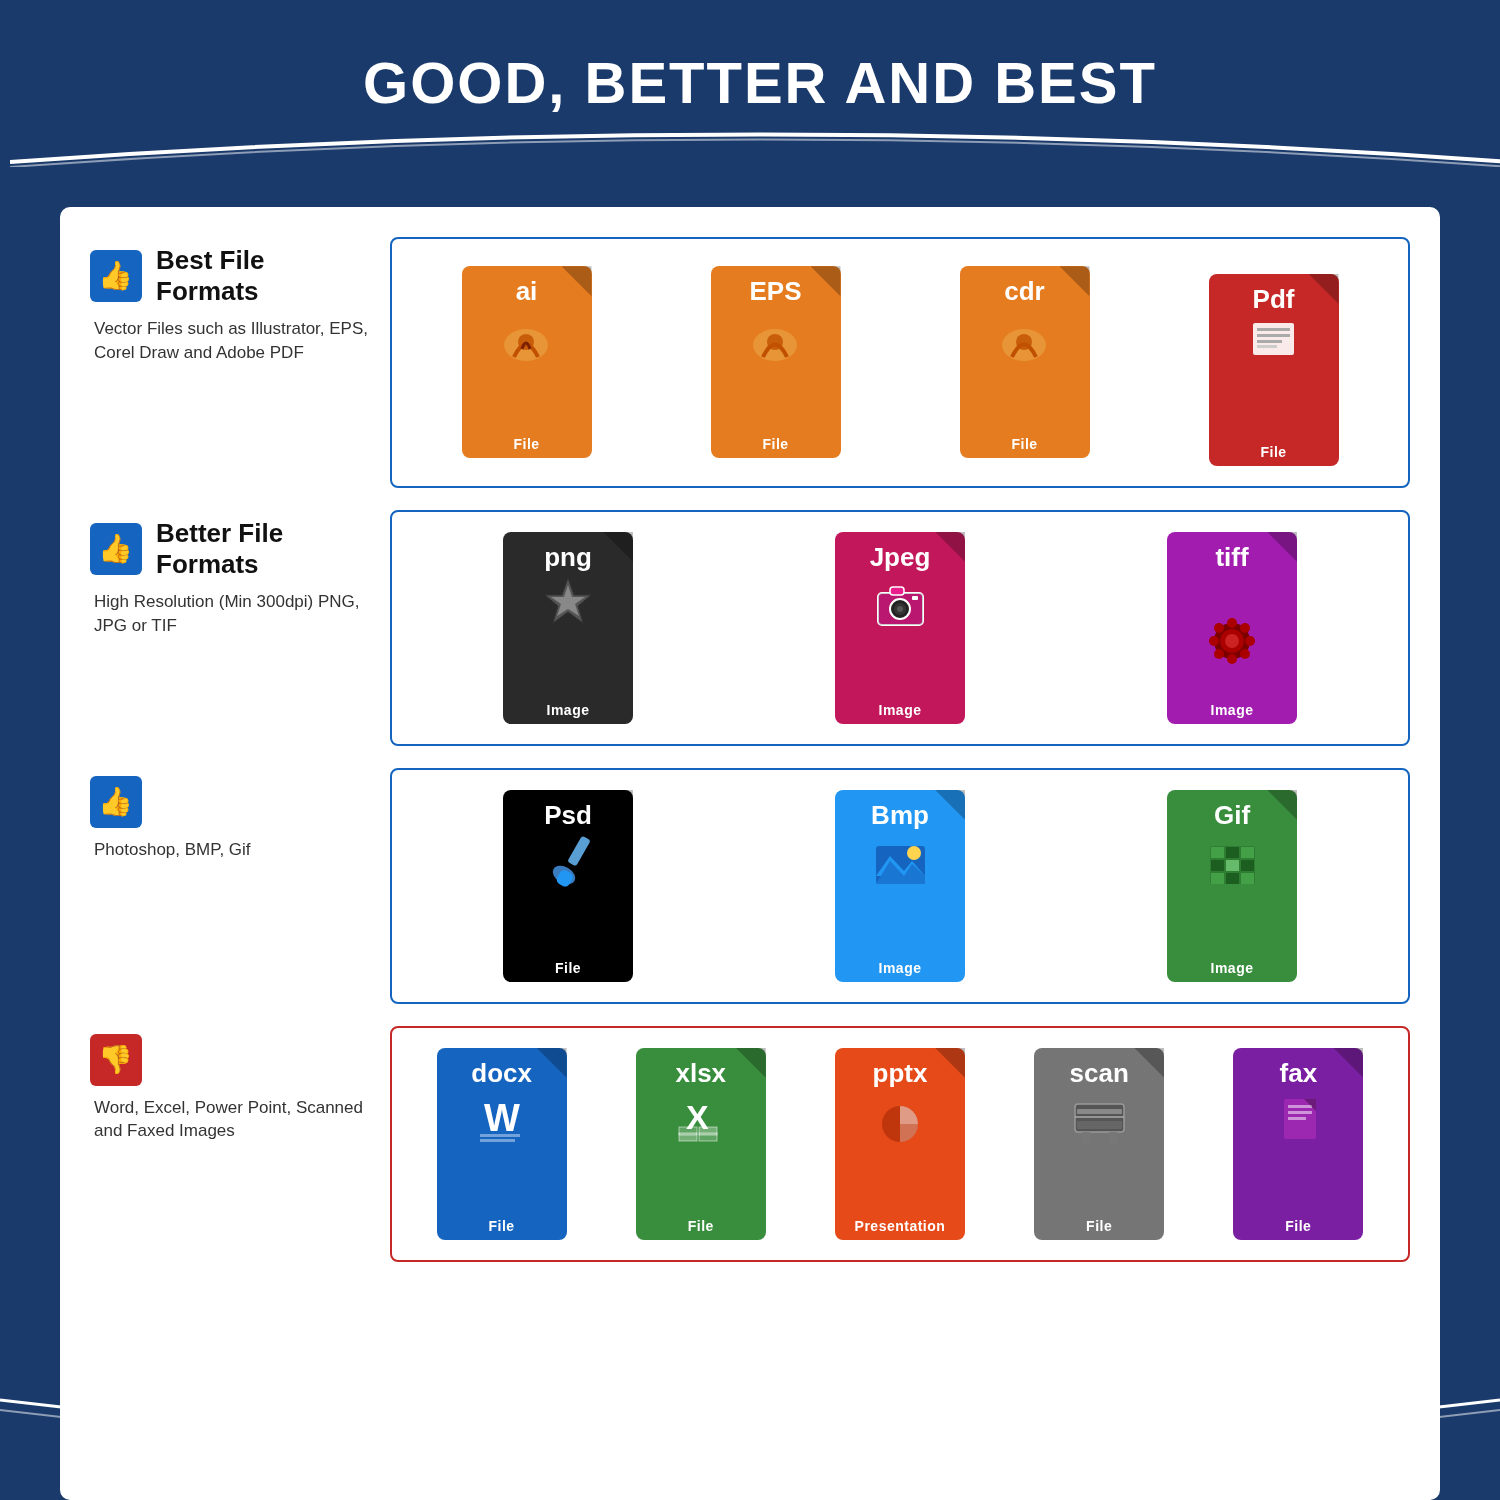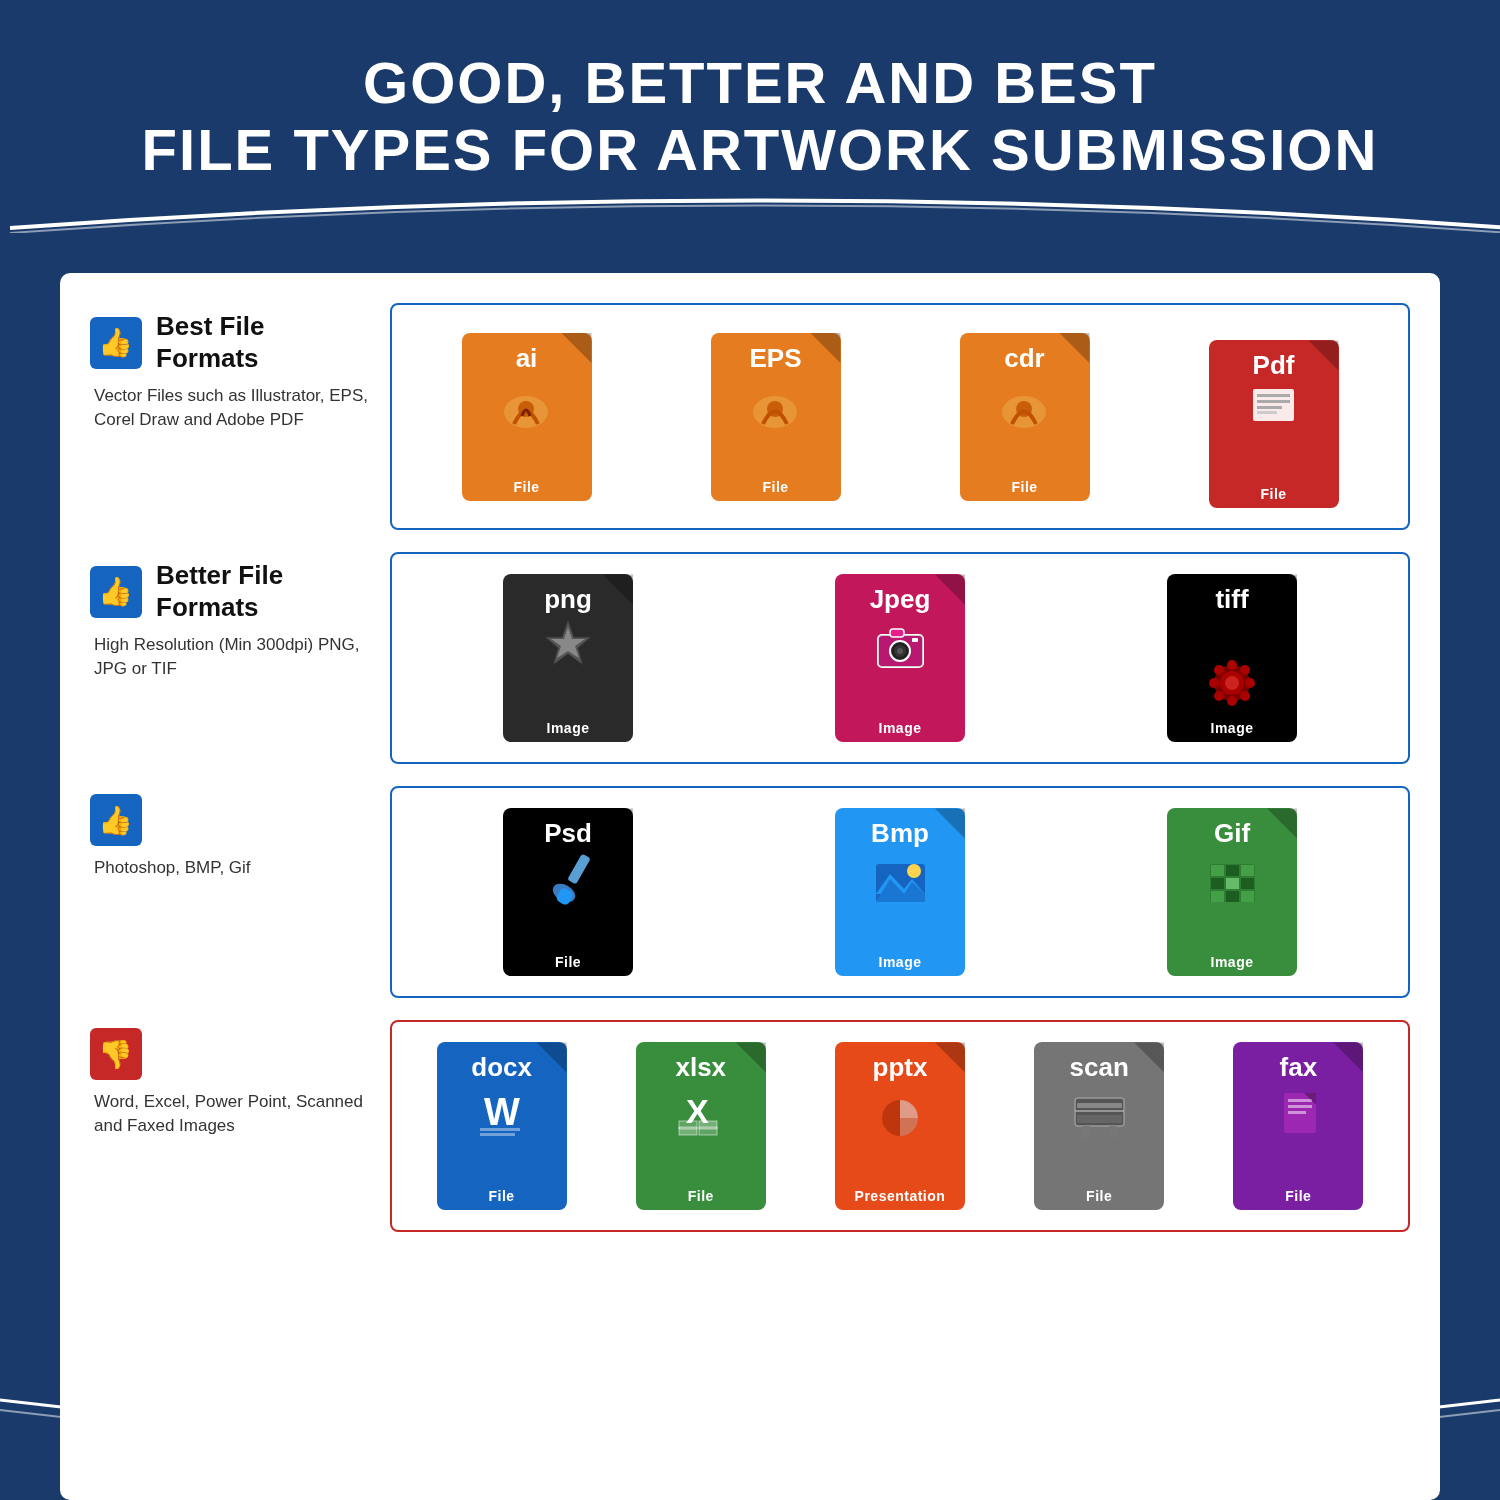--- a/index.html
+++ b/index.html
@@ -154,21 +154,21 @@
     
     .file-icon {
       display: flex;
       flex-direction: column;
       align-items: center;
       width: 140px;
     }
 
     .file-shape {
       width: 130px;
-      height: 168px;
+      height: 192px;
       border-radius: 8px;
       position: relative;
       display: flex;
       flex-direction: column;
       align-items: center;
       justify-content: flex-start;
       overflow: visible;
     }
 
     
@@ -197,21 +197,21 @@
       color: white;
       position: absolute;
       bottom: 6px;
       font-weight: 600;
       letter-spacing: 0.5px;
     }
 
     
     .color-orange { background: #e57c20; }
     .color-red { background: #c62828; margin-top: 15px; }
-    .color-dark-red { background: #000000; gap: 30px; }
+    .color-dark-red { background: #a21caf; gap: 30px; }
     .color-black { background: #2a2a2a; }
     .color-pink { background: #c2185b; }
     .color-navy { background: #000000; }
     .color-blue-light { background: #2196f3; }
     .color-green { background: #388e3c; }
     .color-blue-word { background: #1565c0; }
     .color-green-excel { background: #388e3c; }
     .color-orange-ppt { background: #e64a19; }
     .color-gray { background: #757575; }
     .color-purple { background: #7b1fa2; }
@@ -228,21 +228,20 @@
 
   </style>
 </head>
 <body>
 
 <div class="main-container">
 
   <div class="header">
     <div class="header-title">
       <span>GOOD, BETTER AND BEST</span><br>
-      <span>FILE TYPES FOR ARTWORK SUBMISSION</span>
     </div>
 
     <svg class="swoosh-top" viewBox="0 0 1500 60" preserveAspectRatio="none">
       <path d="M0,55 Q750,0 1500,55" stroke="white" stroke-width="4" fill="none"></path>
       <path d="M0,60 Q750,5 1500,60" stroke="white" stroke-width="2" fill="none" opacity="0.5"></path>
     </svg>
   </div>
 
   <div class="content-area">
 

